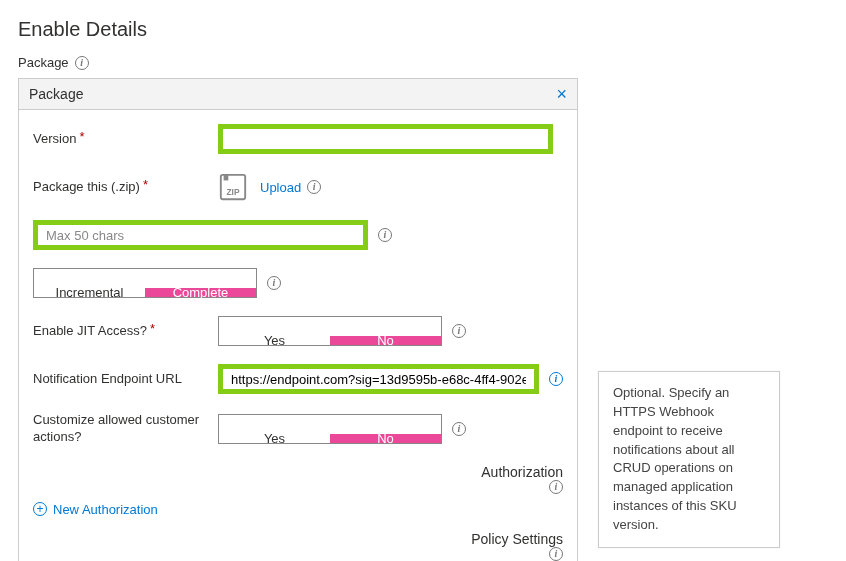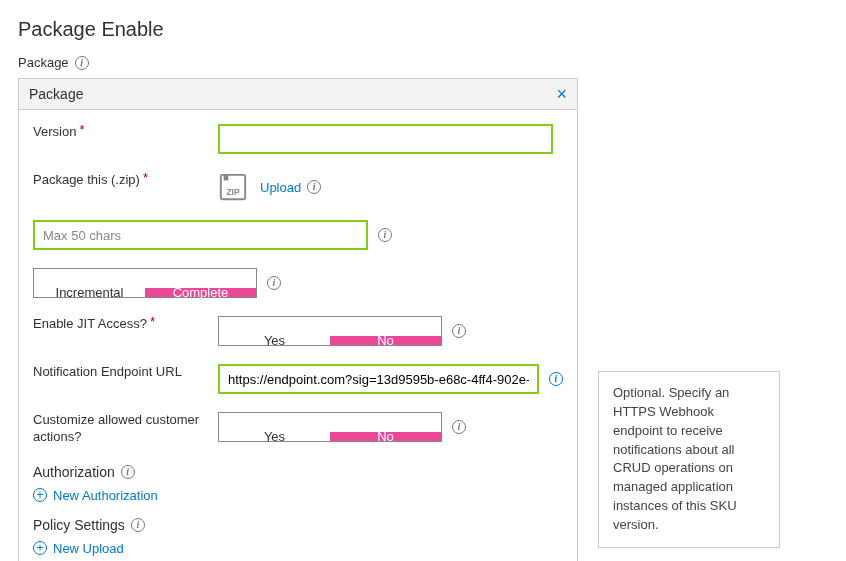--- a/index.html
+++ b/index.html
@@ -42,21 +42,21 @@
     font-size: 18px;
     line-height: 1;
     cursor: pointer;
     font-weight: 200;
   }
   .panel-body {
     padding: 14px 14px 14px 14px;
   }
   .row {
     display: flex;
-    align-items: flex-start;
+    align-items: center;
     margin-bottom: 18px;
     position: relative;
   }
   .row-label {
     width: 185px;
     flex-shrink: 0;
     line-height: 1.3;
     padding-right: 8px;
   }
   .req {
@@ -66,21 +66,21 @@
     top: -2px;
   }
   .field {
     flex: 1;
     display: flex;
     align-items: center;
   }
   input[type=text] {
     width: 100%;
     height: 30px;
-    border: 2px solid #84cc16;
+    border: 5px solid #84cc16;
     padding: 4px 8px;
     font-size: 13px;
     outline: none;
     font-family: inherit;
   }
   input[type=text]::placeholder { color: #888; }
   .input-short { max-width: 335px; }
   .info-icon {
     display: inline-flex;
     align-items: center;
@@ -135,21 +135,22 @@
   }
   .toggle-btn.selected {
     background: #ec4899;
     color: #fff;
   }
   .subhead {
     font-size: 14px;
     font-weight: 400;
     margin-bottom: 8px;
     display: flex;
-    align-items: center;
+    align-items: flex-end;
+    flex-direction: column;
   }
   .add-link {
     color: #0078d4;
     display: flex;
     align-items: center;
     cursor: pointer;
     margin-bottom: 14px;
   }
   .plus-circle {
     width: 14px;
@@ -179,21 +180,21 @@
   .page-wrap { position: relative; }
   .trail-info {
     margin-left: 10px;
   }
 </style>
 </head>
 <body>
 
 <div class="page-wrap">
 
-  <h1>Package Enable</h1>
+  <h1>Enable Details</h1>
 
   <div class="section-label">
     <span>Package</span>
     <span class="info-icon inline">i</span>
   </div>
 
   <div class="panel">
     <div class="panel-header">
       <span>Package</span>
       <span class="close-btn">×</span>

